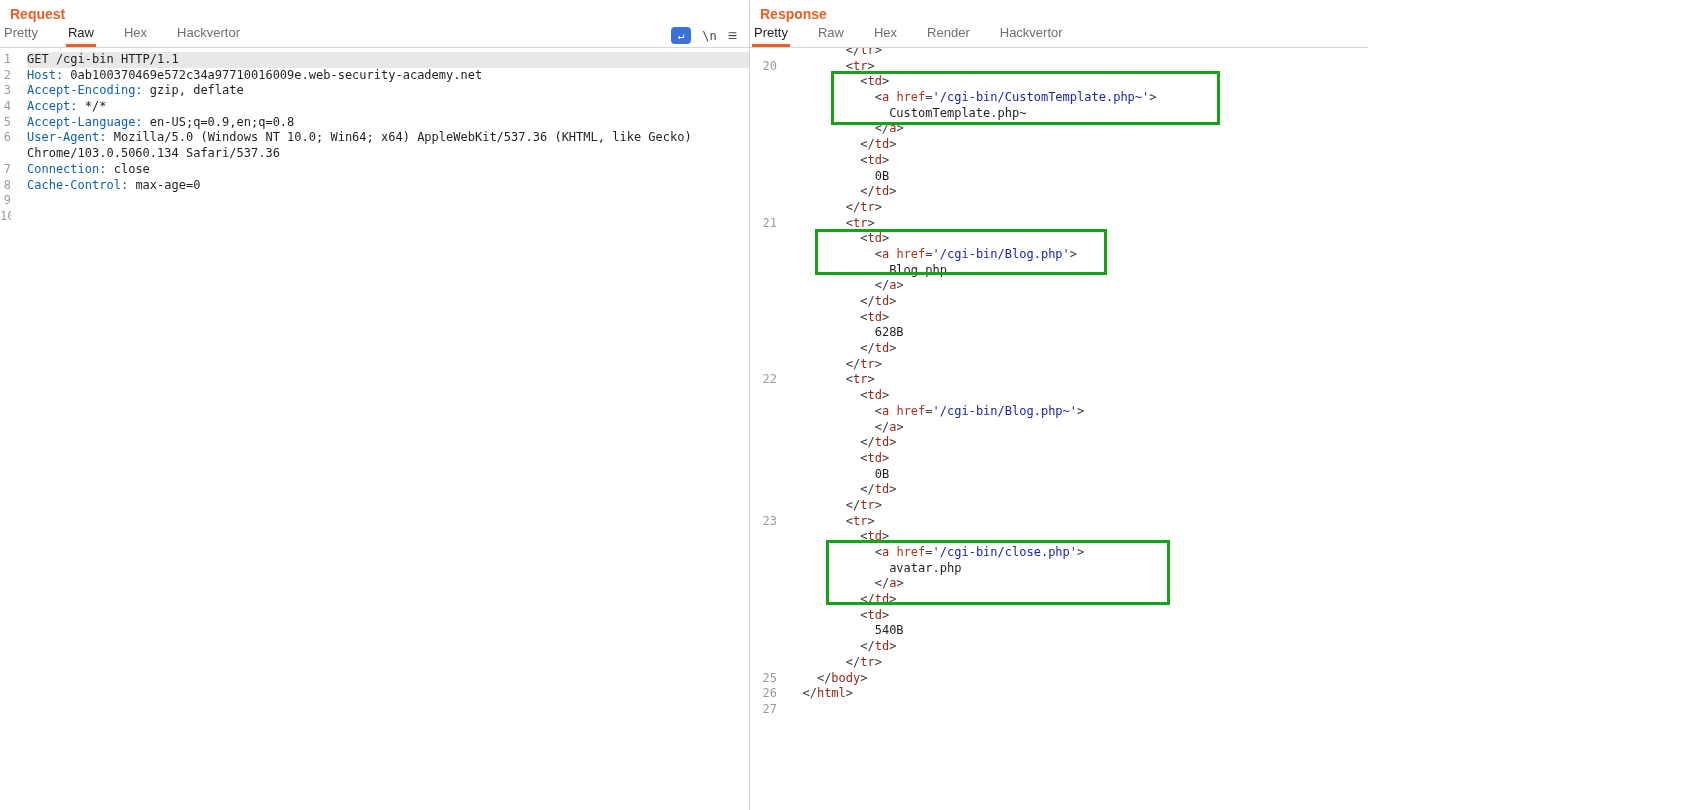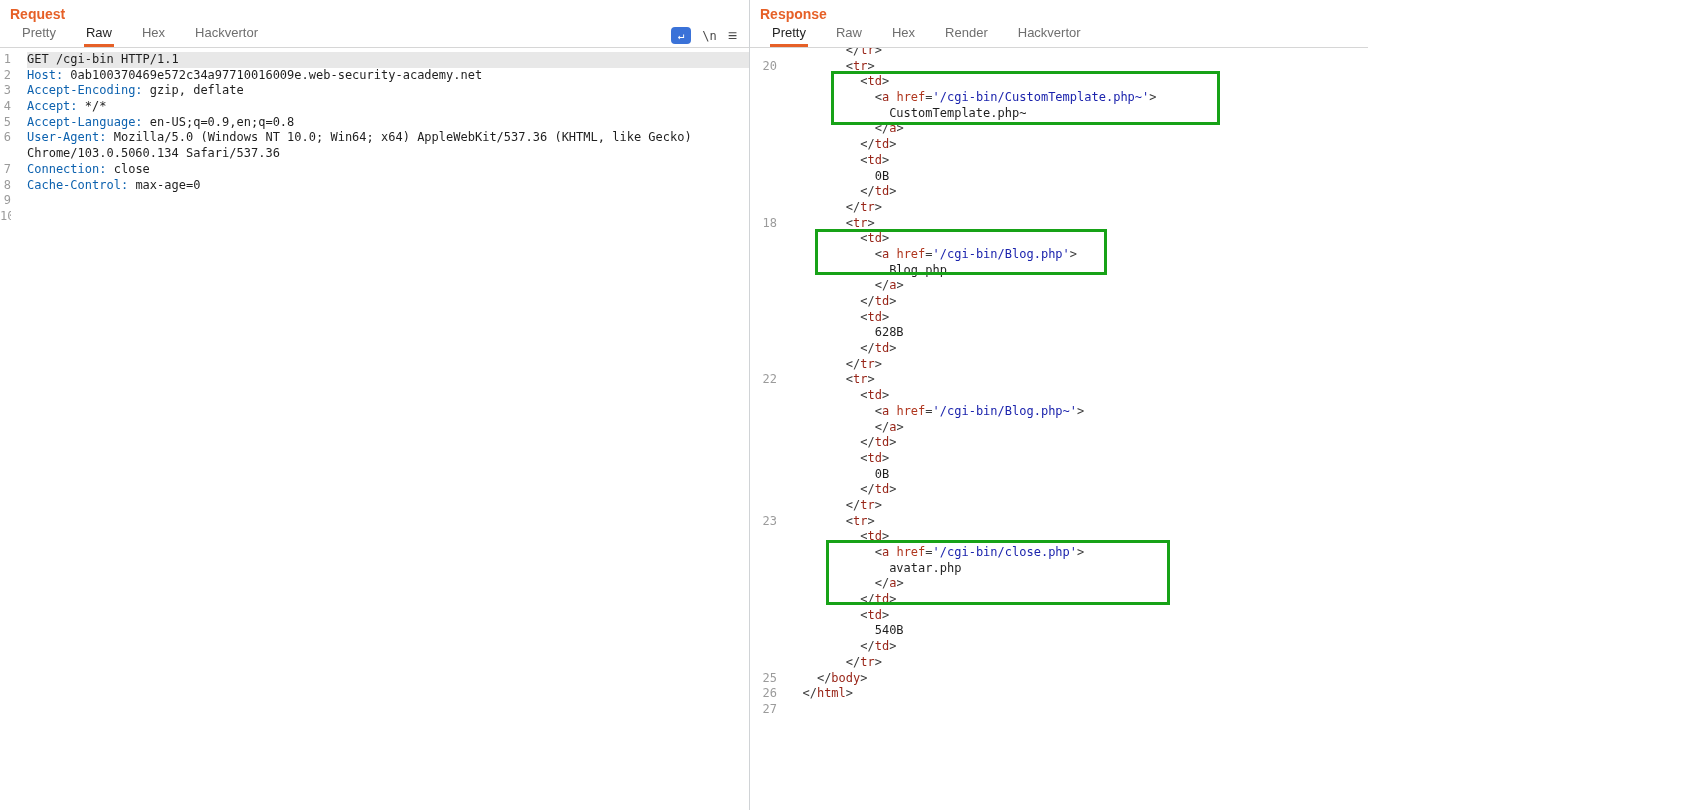--- a/index.html
+++ b/index.html
@@ -7,21 +7,21 @@
   .app{position:relative;width:1368px;height:810px;background:#fff;overflow:hidden;}
 
   
   .panel{position:absolute;top:0;height:810px;background:#fff;box-sizing:border-box;}
   #request-panel{left:0;width:750px;border-right:1px solid #d0d3d6;}
   #response-panel{left:750px;width:752px;border-right:1px solid #d0d3d6;}
 
   .panel-title{position:absolute;left:10px;top:6px;font-weight:bold;font-size:14px;color:#e66027;z-index:4;}
 
   .tabbar{position:absolute;left:0;right:0;top:25px;height:22px;border-bottom:1px solid #d6d6d6;
-          display:flex;padding-left:20px;background:#fff;z-index:3;box-sizing:content-box;}
+          display:flex;padding-left:2px;background:#fff;z-index:3;box-sizing:content-box;}
   .tab{font-size:13px;color:#6f6f6f;margin-right:26px;padding:0 2px 4px 2px;border-bottom:3px solid transparent;cursor:default;white-space:nowrap;}
   .tab.active{color:#1f1f1f;border-bottom-color:#e66027;}
 
   .editor-icons{position:absolute;top:27px;right:12px;display:flex;gap:11px;align-items:center;z-index:4;}
   .icon-blue{width:20px;height:17px;background:#3a72d8;border-radius:4px;color:#fff;
              font:11px "DejaVu Sans Mono",monospace;display:flex;align-items:center;justify-content:center;}
   .icon-nl{font:12px "DejaVu Sans Mono",monospace;color:#4a4a4a;}
   .icon-menu{font-size:16px;color:#4a4a4a;line-height:14px;}
 
   
@@ -133,21 +133,21 @@
         <div class="crow"><span class="gutter">20</span><span class="ctext"><span class="tok-plain">        </span><span class="tok-pun">&lt;</span><span class="tok-tag">tr</span><span class="tok-pun">&gt;</span></span></div>
         <div class="crow"><span class="gutter"></span><span class="ctext"><span class="tok-plain">          </span><span class="tok-pun">&lt;</span><span class="tok-tag">td</span><span class="tok-pun">&gt;</span></span></div>
         <div class="crow"><span class="gutter"></span><span class="ctext"><span class="tok-plain">            </span><span class="tok-pun">&lt;</span><span class="tok-tag">a</span><span class="tok-plain"> </span><span class="tok-attr">href</span><span class="tok-pun">=</span><span class="tok-str">'/cgi-bin/CustomTemplate.php~'</span><span class="tok-pun">&gt;</span></span></div>
         <div class="crow"><span class="gutter"></span><span class="ctext"><span class="tok-plain">              CustomTemplate.php~</span></span></div>
         <div class="crow"><span class="gutter"></span><span class="ctext"><span class="tok-plain">            </span><span class="tok-pun">&lt;/</span><span class="tok-tag">a</span><span class="tok-pun">&gt;</span></span></div>
         <div class="crow"><span class="gutter"></span><span class="ctext"><span class="tok-plain">          </span><span class="tok-pun">&lt;/</span><span class="tok-tag">td</span><span class="tok-pun">&gt;</span></span></div>
         <div class="crow"><span class="gutter"></span><span class="ctext"><span class="tok-plain">          </span><span class="tok-pun">&lt;</span><span class="tok-tag">td</span><span class="tok-pun">&gt;</span></span></div>
         <div class="crow"><span class="gutter"></span><span class="ctext"><span class="tok-plain">            0B</span></span></div>
         <div class="crow"><span class="gutter"></span><span class="ctext"><span class="tok-plain">          </span><span class="tok-pun">&lt;/</span><span class="tok-tag">td</span><span class="tok-pun">&gt;</span></span></div>
         <div class="crow"><span class="gutter"></span><span class="ctext"><span class="tok-plain">        </span><span class="tok-pun">&lt;/</span><span class="tok-tag">tr</span><span class="tok-pun">&gt;</span></span></div>
-        <div class="crow"><span class="gutter">18</span><span class="ctext"><span class="tok-plain">        </span><span class="tok-pun">&lt;</span><span class="tok-tag">tr</span><span class="tok-pun">&gt;</span></span></div>
+        <div class="crow"><span class="gutter">21</span><span class="ctext"><span class="tok-plain">        </span><span class="tok-pun">&lt;</span><span class="tok-tag">tr</span><span class="tok-pun">&gt;</span></span></div>
         <div class="crow"><span class="gutter"></span><span class="ctext"><span class="tok-plain">          </span><span class="tok-pun">&lt;</span><span class="tok-tag">td</span><span class="tok-pun">&gt;</span></span></div>
         <div class="crow"><span class="gutter"></span><span class="ctext"><span class="tok-plain">            </span><span class="tok-pun">&lt;</span><span class="tok-tag">a</span><span class="tok-plain"> </span><span class="tok-attr">href</span><span class="tok-pun">=</span><span class="tok-str">'/cgi-bin/Blog.php'</span><span class="tok-pun">&gt;</span></span></div>
         <div class="crow"><span class="gutter"></span><span class="ctext"><span class="tok-plain">              Blog.php</span></span></div>
         <div class="crow"><span class="gutter"></span><span class="ctext"><span class="tok-plain">            </span><span class="tok-pun">&lt;/</span><span class="tok-tag">a</span><span class="tok-pun">&gt;</span></span></div>
         <div class="crow"><span class="gutter"></span><span class="ctext"><span class="tok-plain">          </span><span class="tok-pun">&lt;/</span><span class="tok-tag">td</span><span class="tok-pun">&gt;</span></span></div>
         <div class="crow"><span class="gutter"></span><span class="ctext"><span class="tok-plain">          </span><span class="tok-pun">&lt;</span><span class="tok-tag">td</span><span class="tok-pun">&gt;</span></span></div>
         <div class="crow"><span class="gutter"></span><span class="ctext"><span class="tok-plain">            628B</span></span></div>
         <div class="crow"><span class="gutter"></span><span class="ctext"><span class="tok-plain">          </span><span class="tok-pun">&lt;/</span><span class="tok-tag">td</span><span class="tok-pun">&gt;</span></span></div>
         <div class="crow"><span class="gutter"></span><span class="ctext"><span class="tok-plain">        </span><span class="tok-pun">&lt;/</span><span class="tok-tag">tr</span><span class="tok-pun">&gt;</span></span></div>
         <div class="crow"><span class="gutter">22</span><span class="ctext"><span class="tok-plain">        </span><span class="tok-pun">&lt;</span><span class="tok-tag">tr</span><span class="tok-pun">&gt;</span></span></div>

